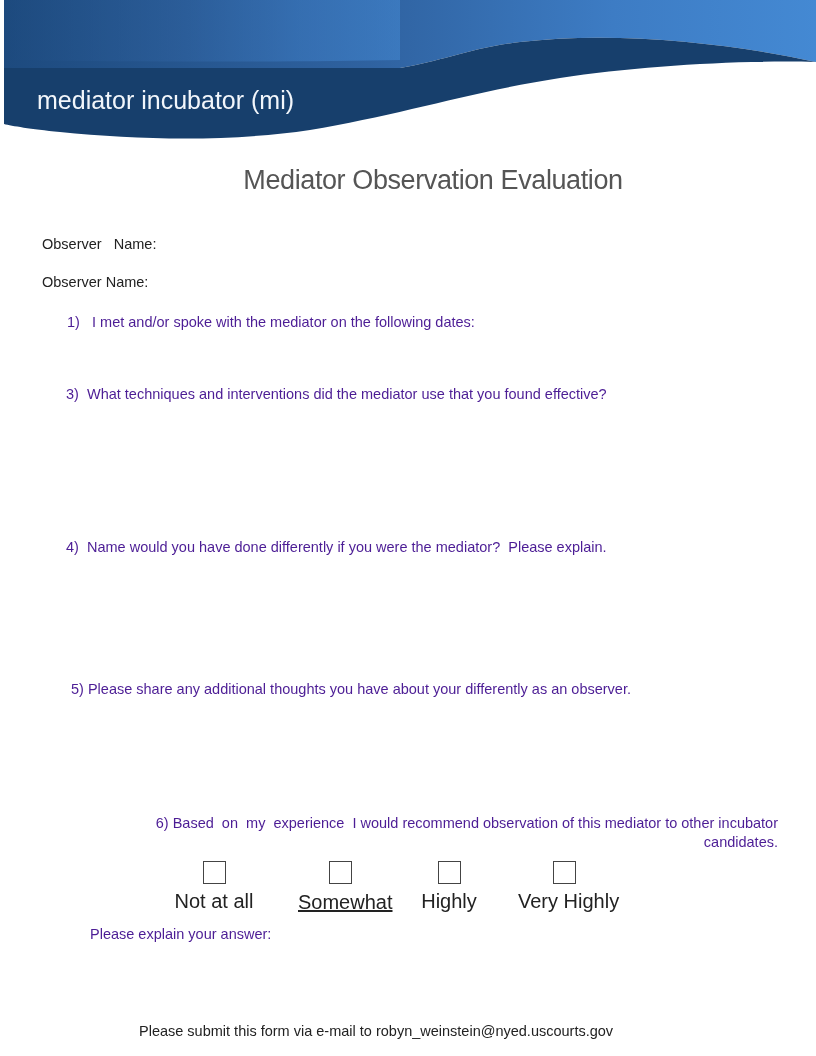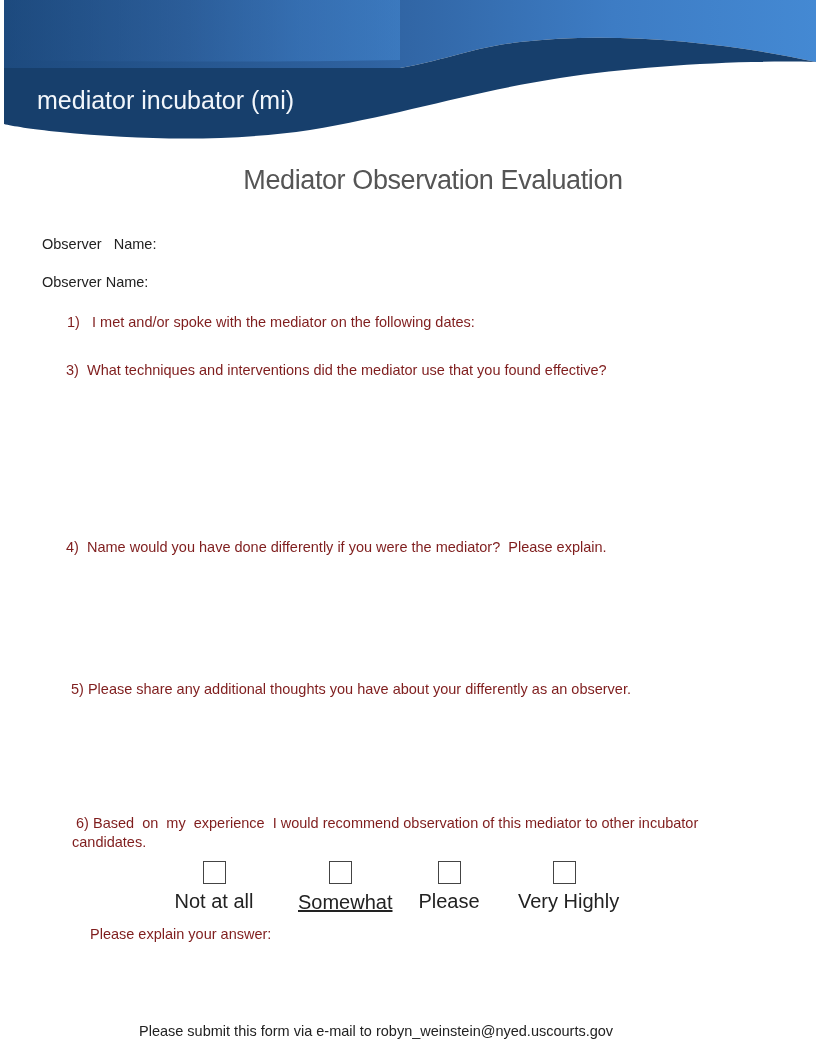--- a/index.html
+++ b/index.html
@@ -53,21 +53,21 @@
     }
     .field-label {
       position: absolute;
       font-size: 14.5px;
       color: #222;
       white-space: nowrap;
     }
     .question {
       position: absolute;
       font-size: 14.5px;
-      color: #7f1d1d;
+      color: #4c1d95;
       white-space: nowrap;
     }
     .question.wrap {
       white-space: normal;
       width: 700px;
       line-height: 19px;
     }
     .answer-area {
       position: absolute;
       left: 66px;
@@ -141,54 +141,54 @@
 
 <div class="field-label" style="left:42px; top:274px;">Observer Name:</div>
 <div class="field-label" style="left:170px; top:274px; width:570px; height:18px;"></div>
 
 <div class="question" style="left:67px; top:314px;">
   <span>1)</span>&nbsp;&nbsp;
   <span>I met and/or spoke with the mediator on the following dates:</span>
 </div>
 <div class="answer-area" style="top:340px; height:30px;"></div>
 
-<div class="question" style="left:66px; top:362px;">
+<div class="question" style="left:66px; top:386px;">
   <span>3)</span>&nbsp;
   <span>What techniques and interventions did the mediator use that you found effective?</span>
 </div>
 <div class="answer-area" style="top:408px; height:120px;"></div>
 
 <div class="question" style="left:66px; top:539px;">
   <span>4)</span>&nbsp;
   <span style="white-space:pre;">Name would you have done differently if you were the mediator?  Please explain.</span>
 </div>
 <div class="answer-area" style="top:565px; height:110px;"></div>
 
 <div class="question" style="left:71px; top:681px;">
   <span>5)</span>
   <span>Please share any additional thoughts you have about your differently as an observer.</span>
 </div>
 <div class="answer-area" style="top:707px; height:100px;"></div>
 
-<div class="question wrap" style="left:72px; top:814px;">
+<div class="question wrap" style="left:78px; top:814px;text-align:right;">
   &nbsp;<span>6)</span>
   <span style="white-space:pre-wrap;">Based  on  my  experience  I would recommend observation of this mediator to other incubator candidates.</span>
 </div>
 
 <div class="checkbox-group" style="left:174px; top:861px; width:80px;">
   <div class="checkbox"></div>
   <span class="checkbox-label">Not at all</span>
 </div>
 <div class="checkbox-group" style="left:298px; top:861px; width:84px;text-decoration:underline;">
   <div class="checkbox"></div>
   <span class="checkbox-label" style="margin-top:7px;">Somewhat</span>
 </div>
 <div class="checkbox-group" style="left:418px; top:861px; width:62px;">
   <div class="checkbox"></div>
-  <span class="checkbox-label">Please</span>
+  <span class="checkbox-label">Highly</span>
 </div>
 <div class="checkbox-group" style="left:518px; top:861px; width:92px;">
   <div class="checkbox"></div>
   <span class="checkbox-label">Very Highly</span>
 </div>
 
 <div class="question" style="left:90px; top:926px;">Please explain your answer:</div>
 <div class="answer-area" style="top:952px; height:60px; left:90px; width:660px;"></div>
 
 <div class="footer">

